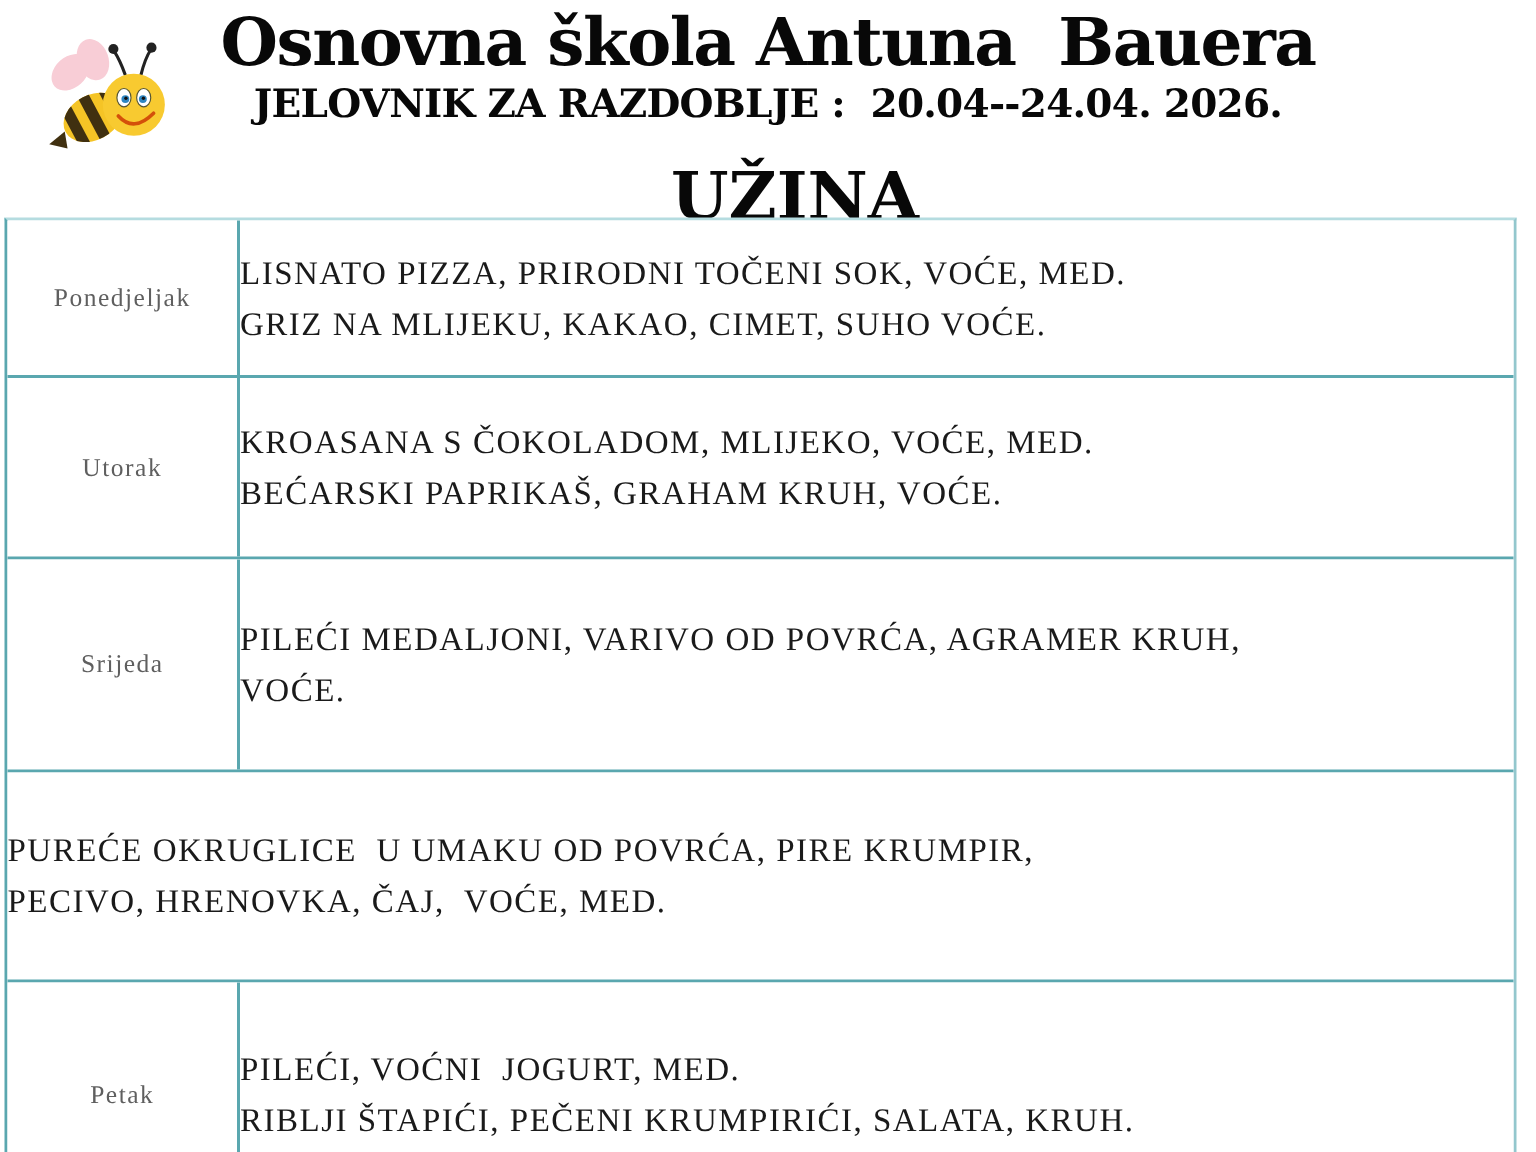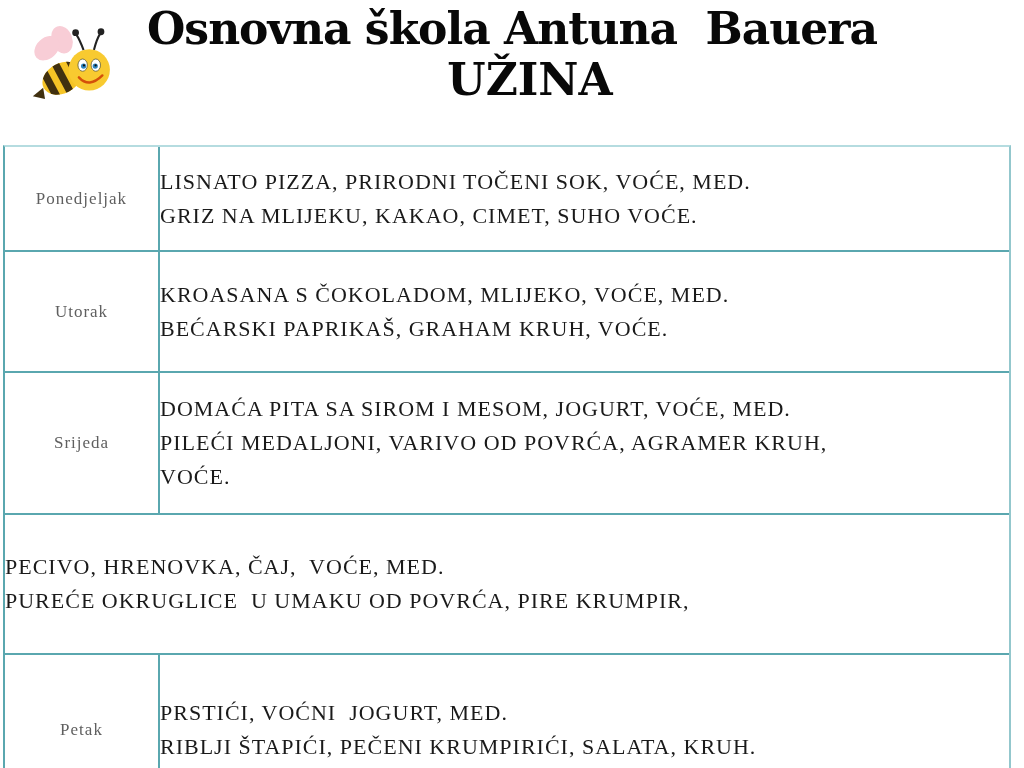--- a/index.html
+++ b/index.html
@@ -13,21 +13,21 @@
   .school-name {
       font-family:"DejaVu Serif", serif; font-weight:bold;
       font-size:44px; line-height:52px; letter-spacing:-1px;
       color:#080808; white-space:pre; }
   .subtitle {
       font-family:"DejaVu Serif", serif; font-weight:bold;
       font-size:26px; line-height:30px; letter-spacing:-0.5px;
       color:#080808; white-space:pre; }
   .meal-title {
       font-family:"DejaVu Serif", serif; font-weight:bold;
-      font-size:44px; line-height:50px; margin-top:0;
+      font-size:44px; line-height:50px; margin-top:22px;
       color:#080808; white-space:pre;padding-left:36px; }
 
   
   .menu-table {
       position:absolute; top:145px; left:3px; width:1008px; height:642px;
       border-left:2px solid #5aa7af;
       border-right:2px solid #93c7cd;
       border-top:2px solid #b5dce0; }
   .row { display:flex; border-bottom:2px solid #5aa7af; background:#ffffff; }
   .r0 { height:105px; } .r1 { height:121px; } .r2 { height:142px; }
@@ -82,20 +82,21 @@
     <circle cx="57.4" cy="48.4" r="1.2" fill="#111111"></circle>
     <ellipse cx="70" cy="48" rx="5" ry="6.5" fill="#ffffff" stroke="#555533" stroke-width="0.8"></ellipse>
     <circle cx="69.4" cy="49" r="2.8" fill="#2e86c1"></circle>
     <circle cx="69.8" cy="48.4" r="1.2" fill="#111111"></circle>
 
     <path d="M 52 61 Q 63 73 77 59" stroke="#d4500a" stroke-width="2.6" fill="none" stroke-linecap="round"></path>
   </svg>
 
   <div class="title-block">
     <div class="school-name">Osnovna škola Antuna  Bauera</div>
+    <div class="subtitle">JELOVNIK ZA RAZDOBLJE :  20.04--24.04. 2026.</div>
     <div class="meal-title">UŽINA</div>
   </div>
 </div>
 
 <div class="menu-table">
 
   <div class="row r0">
     <div class="day-cell">Ponedjeljak</div>
     <div class="menu-cell">
       <div class="menu-line">LISNATO PIZZA, PRIRODNI TOČENI SOK, VOĆE, MED.</div>
@@ -107,34 +108,33 @@
     <div class="day-cell">Utorak</div>
     <div class="menu-cell">
       <div class="menu-line">KROASANA S ČOKOLADOM, MLIJEKO, VOĆE, MED.</div>
       <div class="menu-line">BEĆARSKI PAPRIKAŠ, GRAHAM KRUH, VOĆE.</div>
     </div>
   </div>
 
   <div class="row r2">
     <div class="day-cell">Srijeda</div>
     <div class="menu-cell">
-      <div class="menu-line">DOMAĆA PITA SA SIROM I MESOM, JOGURT, VOĆE, MED.</div>
       <div class="menu-line">PILEĆI MEDALJONI, VARIVO OD POVRĆA, AGRAMER KRUH,</div>
       <div class="menu-line">VOĆE.</div>
     </div>
   </div>
 
   <div class="row r3">
     <div class="menu-cell">
+      <div class="menu-line">PUREĆE OKRUGLICE  U UMAKU OD POVRĆA, PIRE KRUMPIR,</div>
       <div class="menu-line">PECIVO, HRENOVKA, ČAJ,  VOĆE, MED.</div>
-      <div class="menu-line">PUREĆE OKRUGLICE  U UMAKU OD POVRĆA, PIRE KRUMPIR,</div>
     </div>
   </div>
 
   <div class="row r4">
     <div class="day-cell">Petak</div>
     <div class="menu-cell">
-      <div class="menu-line">PRSTIĆI, VOĆNI  JOGURT, MED.</div>
+      <div class="menu-line">PILEĆI, VOĆNI  JOGURT, MED.</div>
       <div class="menu-line">RIBLJI ŠTAPIĆI, PEČENI KRUMPIRIĆI, SALATA, KRUH.</div>
     </div>
   </div>
 
 </div>
 
 </body></html>

